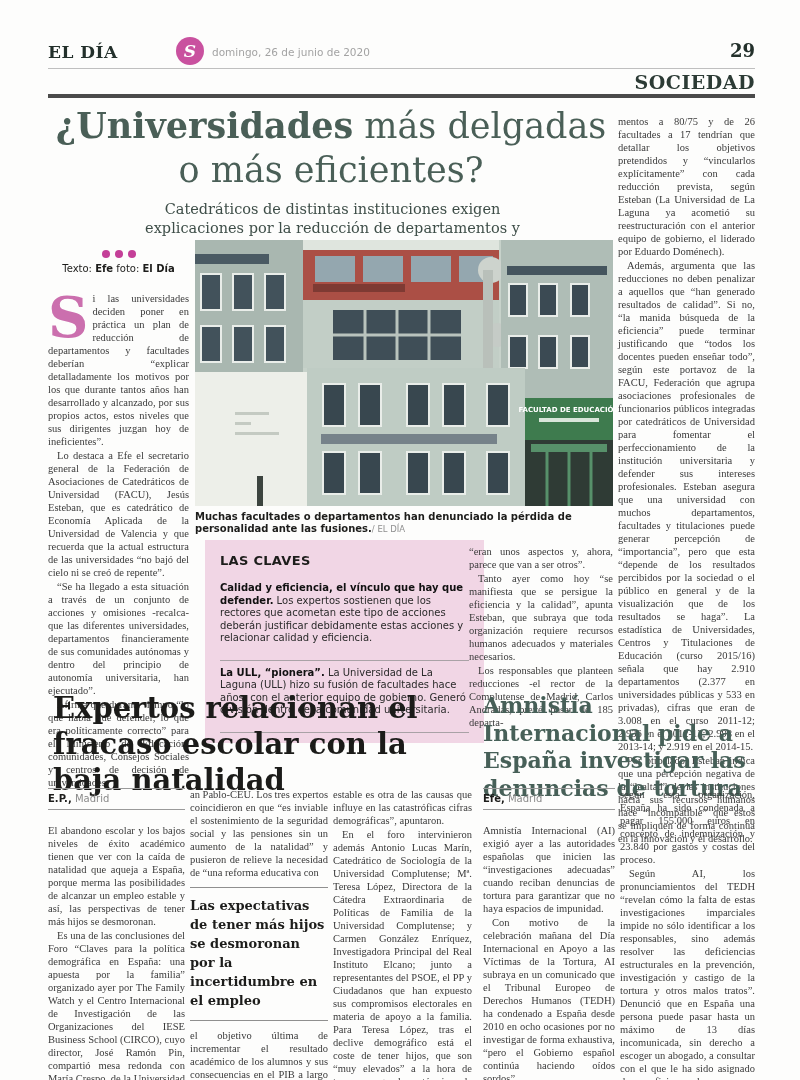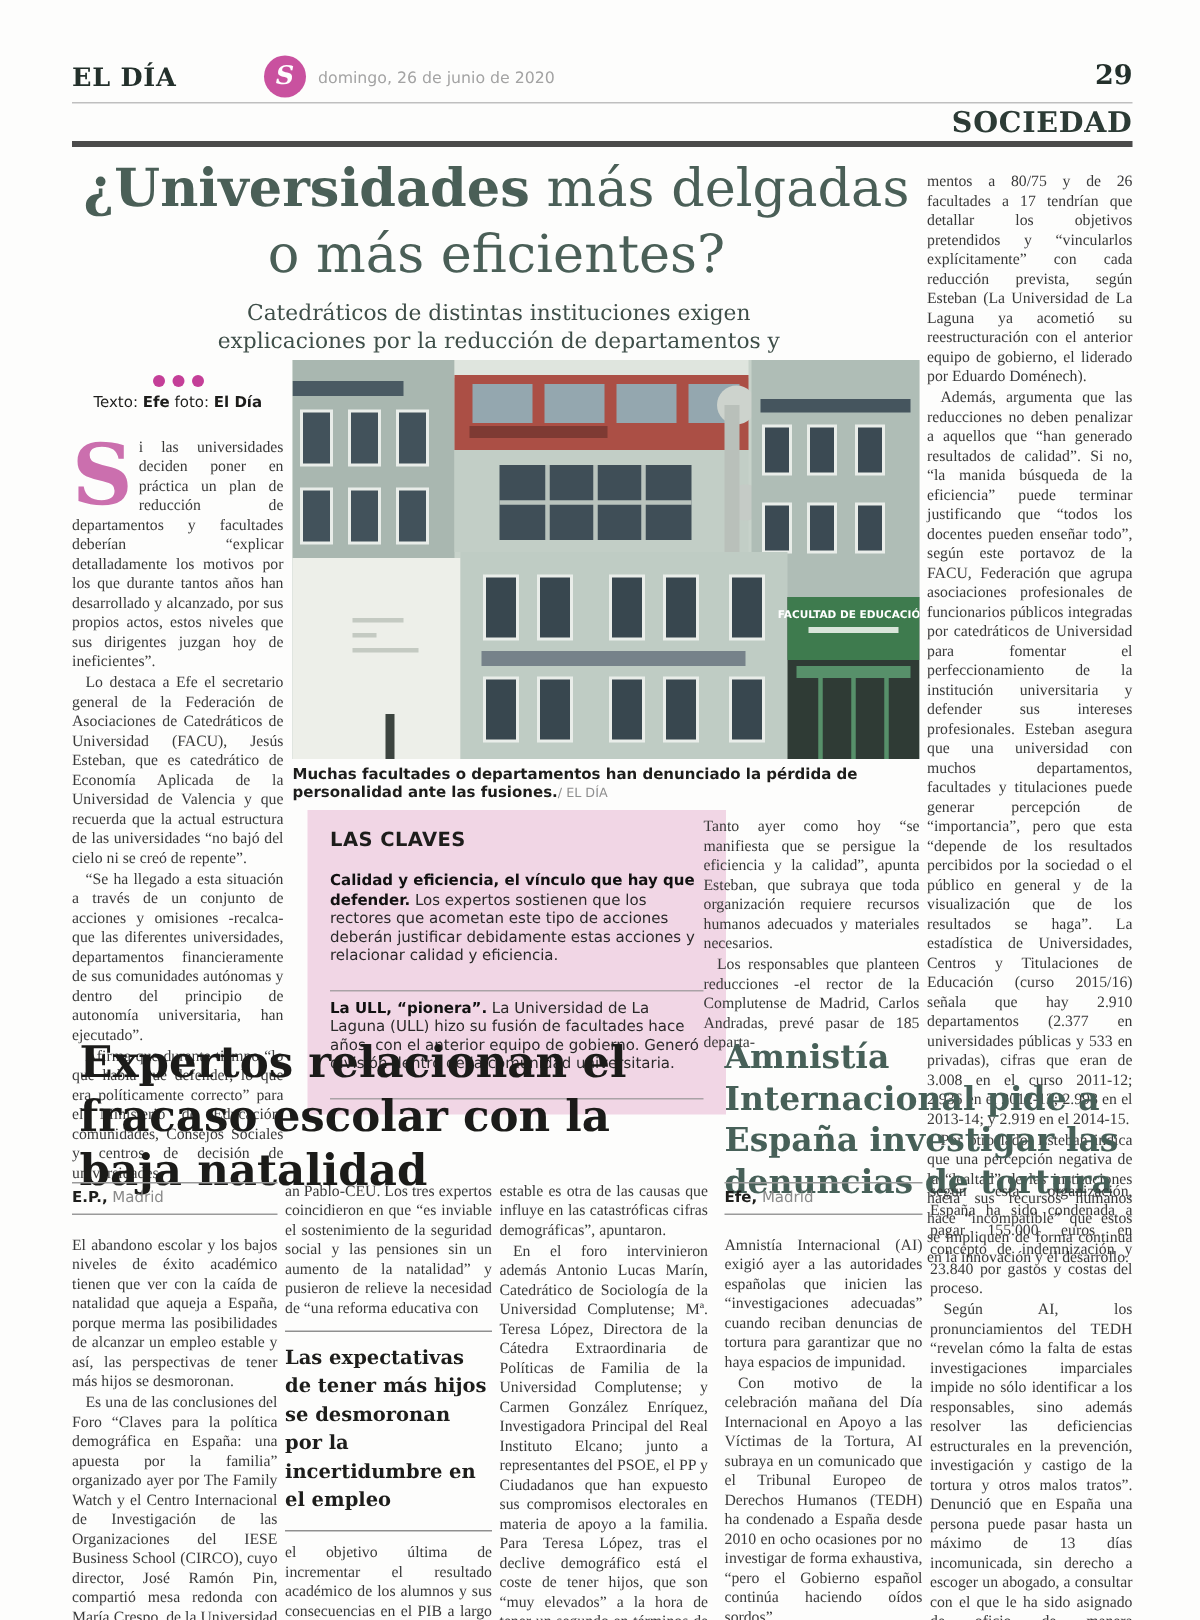--- a/index.html
+++ b/index.html
@@ -184,20 +184,21 @@
   </div>
   <div class="abs photo-caption"><b>Muchas facultades o departamentos han denunciado la pérdida de personalidad ante las fusiones.</b><span class="credit">/ EL DÍA</span></div>
 
   <div class="abs claves">
     <div class="claves-title">LAS CLAVES</div>
     <div class="claves-item"><b>Calidad y eficiencia, el vínculo que hay que defender.</b><span> Los expertos sostienen que los rectores que acometan este tipo de acciones deberán justificar debidamente estas acciones y relacionar calidad y eficiencia.</span></div>
     <div class="claves-item"><b>La ULL, “pionera”.</b><span> La Universidad de La Laguna (ULL) hizo su fusión de facultades hace años, con el anterior equipo de gobierno. Generó división dentro de la comunidad universitaria.</span></div>
   </div>
 
   <div class="col" style="left:469px;top:545px;width:144px;">
+    <p>“eran unos aspectos y, ahora, parece que van a ser otros”.</p>
     <p>Tanto ayer como hoy “se manifiesta que se persigue la eficiencia y la calidad”, apunta Esteban, que subraya que toda organización requiere recursos humanos adecuados y materiales necesarios.</p>
     <p>Los responsables que planteen reducciones -el rector de la Complutense de Madrid, Carlos Andradas, prevé pasar de 185 departa-</p>
   </div>
 
   <div class="col" style="left:618px;top:115px;width:137px;">
     <p>mentos a 80/75 y de 26 facultades a 17 tendrían que detallar los objetivos pretendidos y “vincularlos explícitamente” con cada reducción prevista, según Esteban (La Universidad de La Laguna ya acometió su reestructuración con el anterior equipo de gobierno, el liderado por Eduardo Doménech).</p>
     <p>Además, argumenta que las reducciones no deben penalizar a aquellos que “han generado resultados de calidad”. Si no, “la manida búsqueda de la eficiencia” puede terminar justificando que “todos los docentes pueden enseñar todo”, según este portavoz de la FACU, Federación que agrupa asociaciones profesionales de funcionarios públicos integradas por catedráticos de Universidad para fomentar el perfeccionamiento de la institución universitaria y defender sus intereses profesionales. Esteban asegura que una universidad con muchos departamentos, facultades y titulaciones puede generar percepción de “importancia”, pero que esta “depende de los resultados percibidos por la sociedad o el público en general y de la visualización que de los resultados se haga”. La estadística de Universidades, Centros y Titulaciones de Educación (curso 2015/16) señala que hay 2.910 departamentos (2.377 en universidades públicas y 533 en privadas), cifras que eran de 3.008 en el curso 2011-12; 2.936 en el 2012-13; 2.998 en el 2013-14; y 2.919 en el 2014-15.</p>
     <p>Por otro lado, Esteban indica que una percepción negativa de la “lealtad” de las instituciones hacia sus recursos humanos hace “incompatible” que estos se impliquen de forma continua en la innovación y el desarrollo.</p>
   </div>
 

